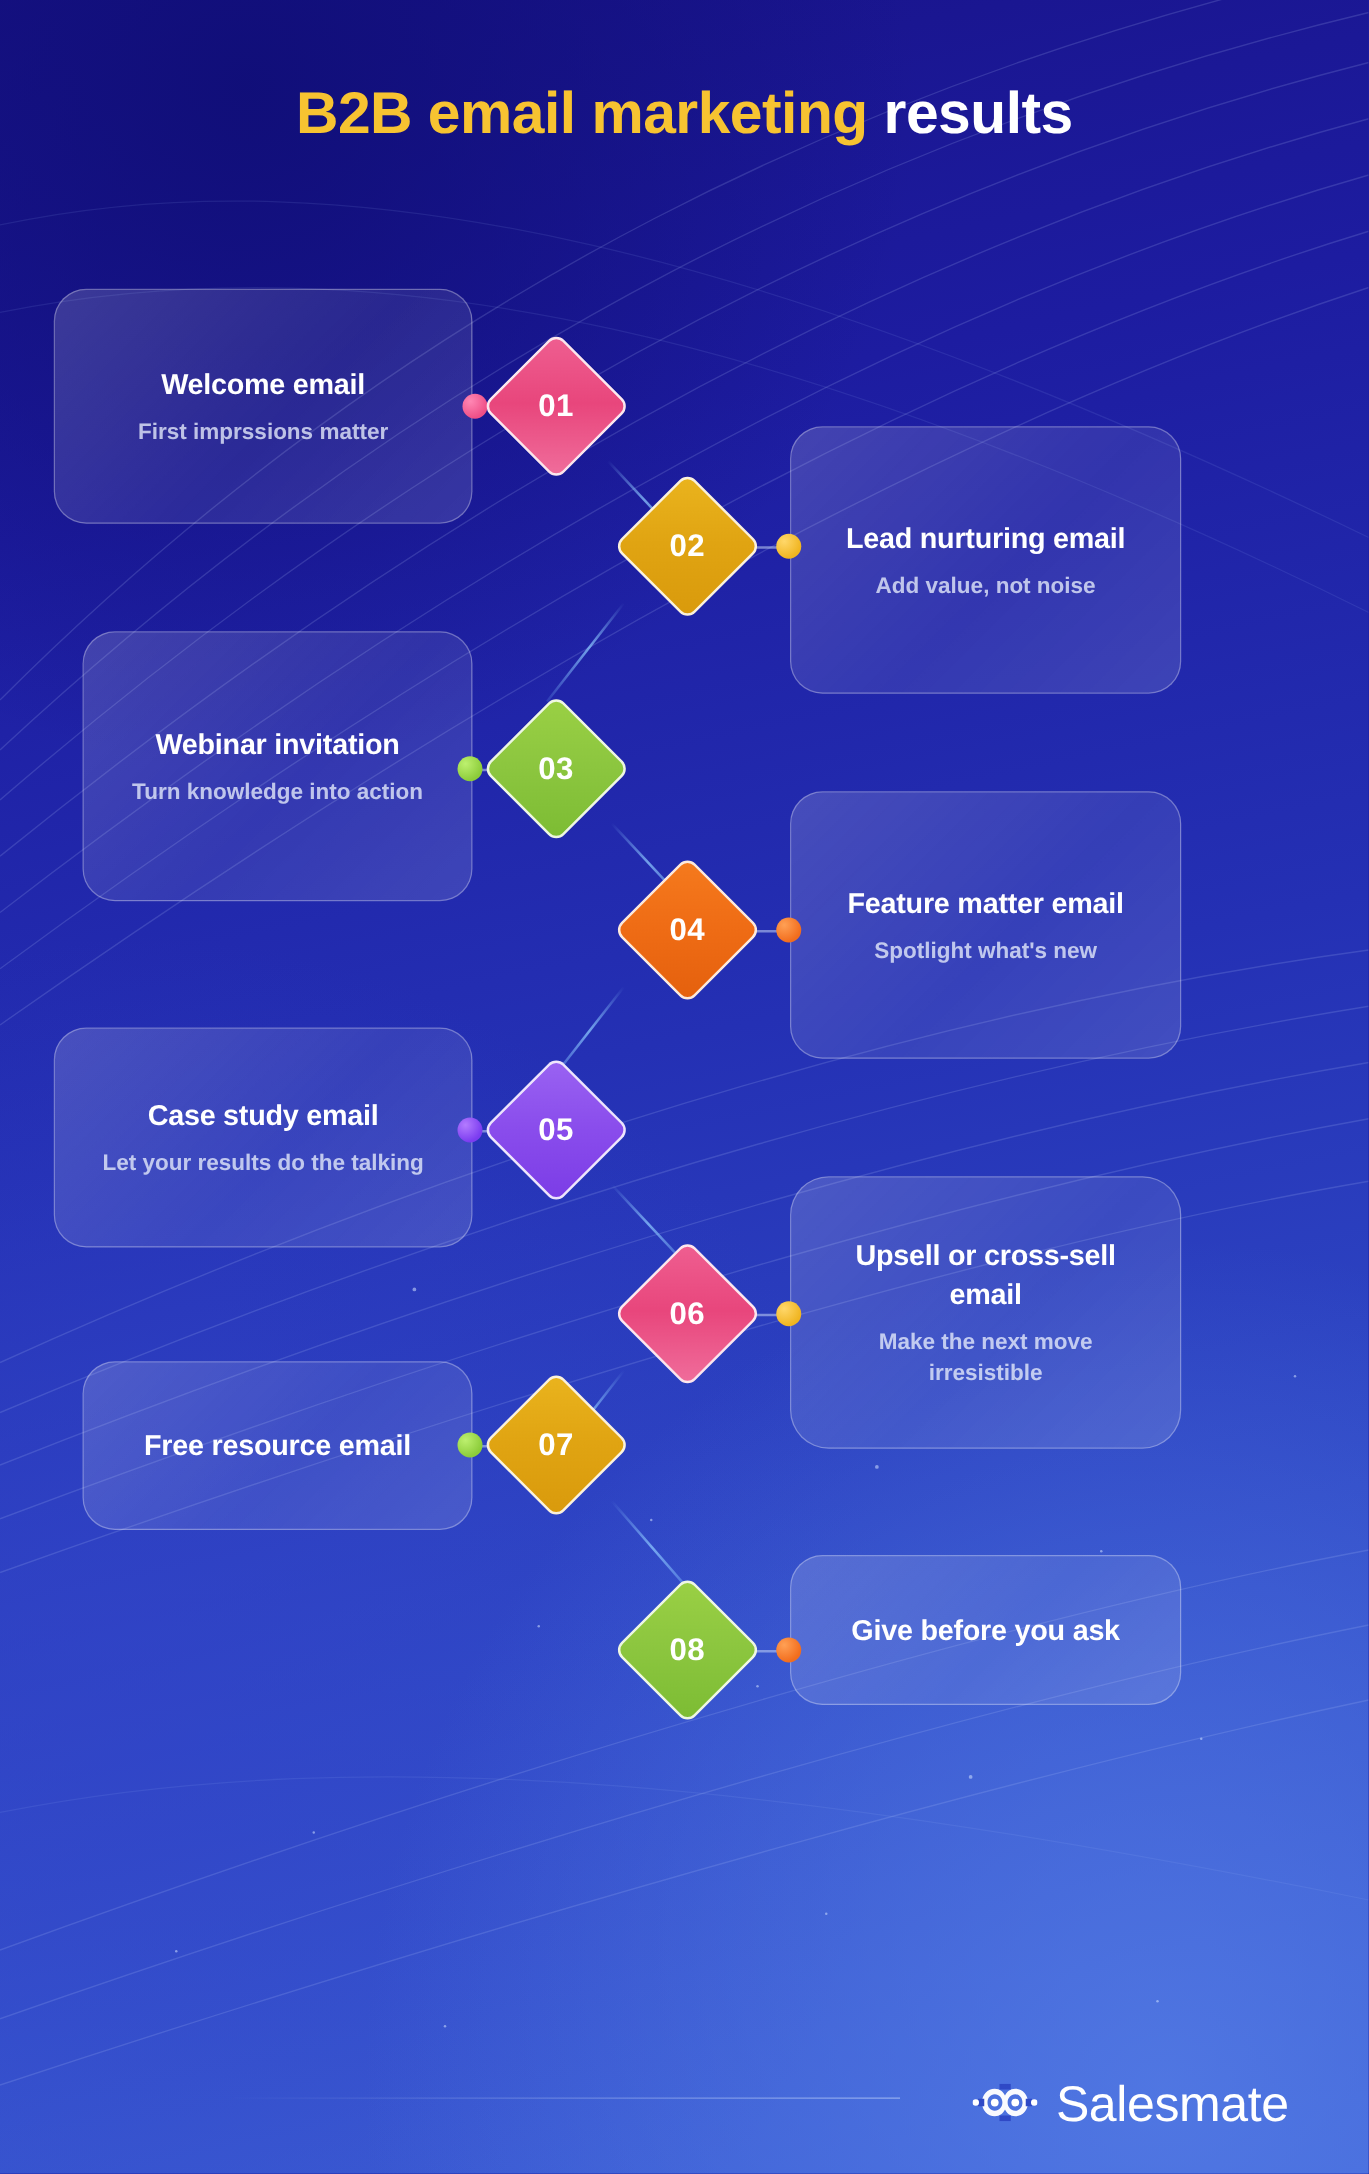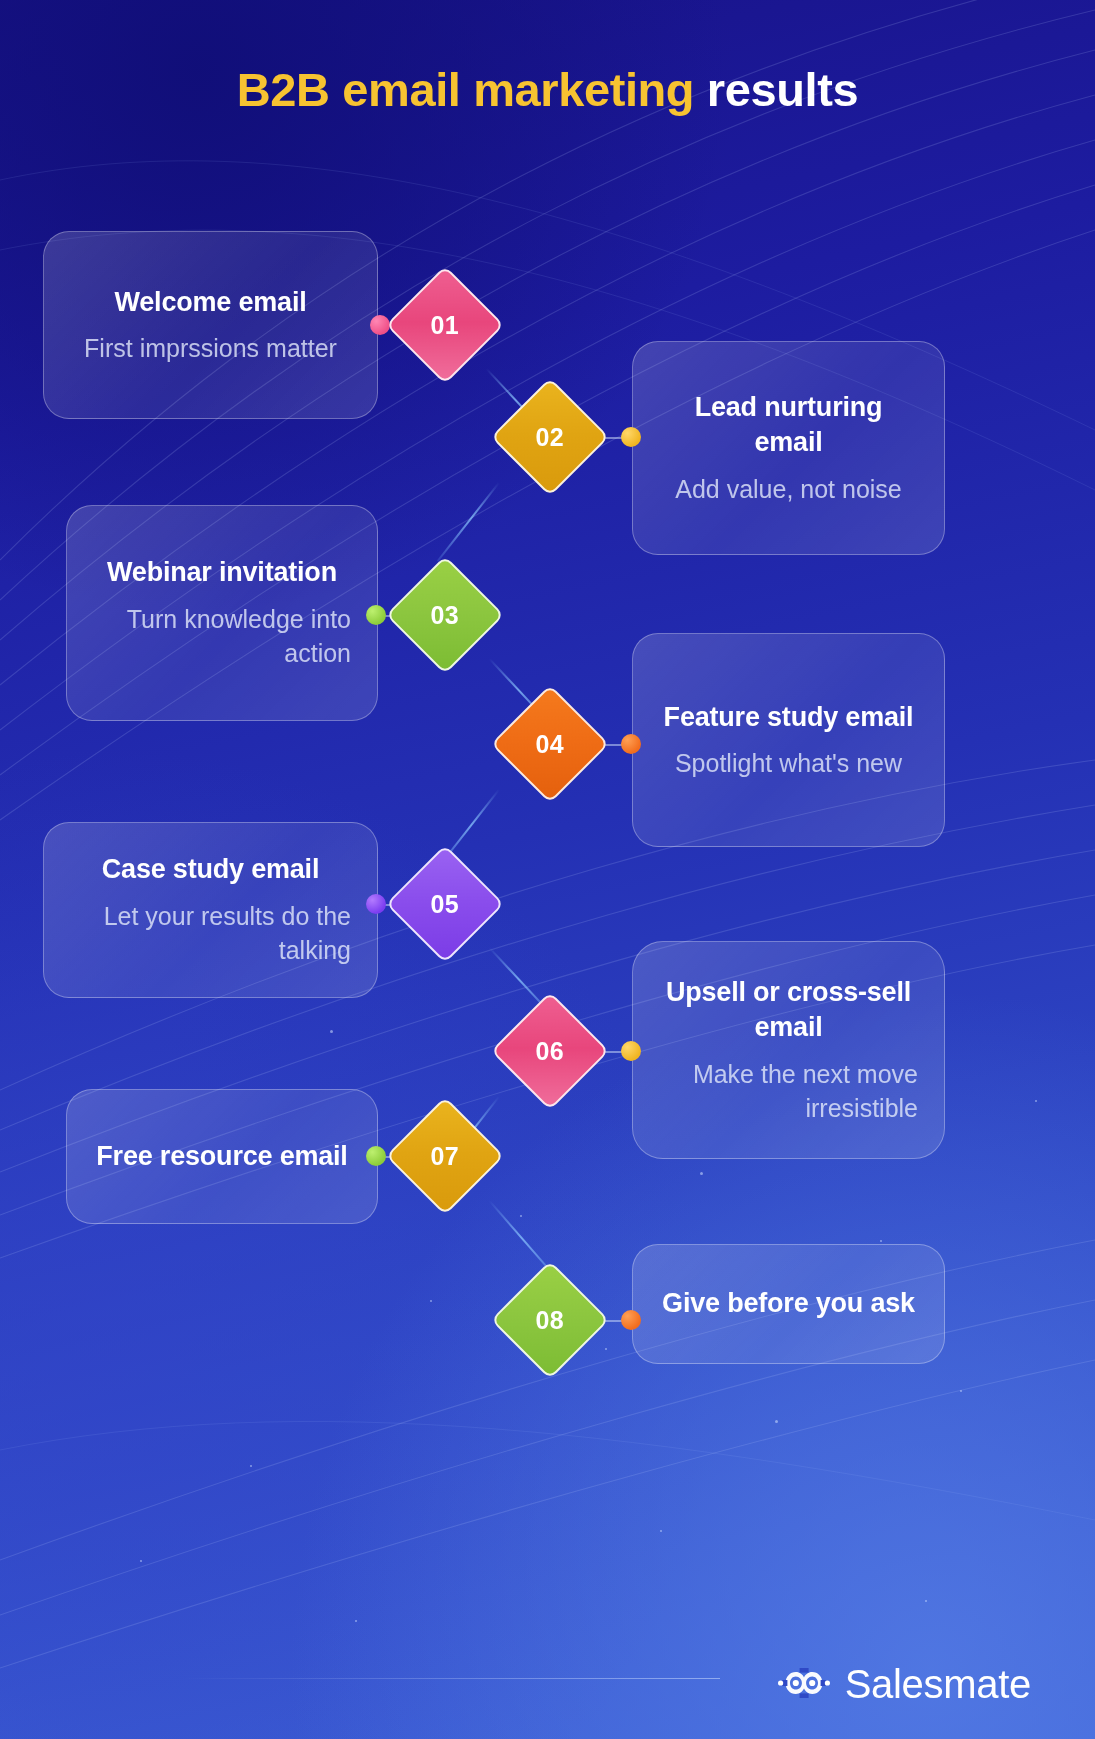--- a/index.html
+++ b/index.html
@@ -40,26 +40,26 @@
     position:absolute;
     border-radius:26px;
     border:1px solid rgba(255,255,255,.30);
     background:linear-gradient(135deg, rgba(255,255,255,.17) 0%, rgba(255,255,255,.085) 55%, rgba(255,255,255,.13) 100%);
     display:flex; flex-direction:column;
     align-items:center; justify-content:center;
     padding:20px 26px;
     text-align:center;
   }
   .card-title {
-    color:#ffffff; font-weight:bold; font-size:27px; line-height:1.32;
+    color:#ffffff; font-weight:bold; font-size:23px; line-height:1.32;
     letter-spacing:-.2px;
   }
   .card-sub {
-    color:rgba(226,233,250,.80); font-size:25px; line-height:1.37;
-    margin-top:11px; font-weight:normal;text-align:right;
+    color:rgba(226,233,250,.80); font-size:18px; line-height:1.37;
+    margin-top:11px; font-weight:bold;
   }
 
   
   .diamond {
     position:absolute;
     width:84px; height:84px;
     transform:rotate(45deg);
     border-radius:9px;
     border:2px solid rgba(255,255,255,.85);
     display:flex; align-items:center; justify-content:center;
@@ -187,21 +187,21 @@
   <div class="card-title">Webinar invitation</div>
   <div class="card-sub">Turn knowledge into action</div>
 </div>
 <div class="line" style="left:380px;top:615px;width:30px;"></div>
 <div class="dot" style="left:366px;top:605px;background:radial-gradient(circle at 32% 30%, #bdf06f, #8ccc3a 70%);"></div>
 <div class="diamond" style="left:403px;top:573px;background:linear-gradient(135deg,#9ad044 0%,#8cc63f 48%,#7cbc33 100%);">
   <span>03</span>
 </div>
 
 <div class="card" style="left:632px;top:633px;width:313px;height:214px;">
-  <div class="card-title">Feature study email</div>
+  <div class="card-title">Feature matter email</div>
   <div class="card-sub">Spotlight what's new</div>
 </div>
 <div class="line" style="left:592px;top:744px;width:38px;"></div>
 <div class="dot" style="left:621px;top:734px;background:radial-gradient(circle at 32% 30%, #ffa055, #f26d1d 70%);"></div>
 <div class="diamond" style="left:508px;top:702px;background:linear-gradient(135deg,#f57a1d 0%,#ef6c15 48%,#e4600d 100%);">
   <span>04</span>
 </div>
 
 <div class="card" style="left:43px;top:822px;width:335px;height:176px;">
   <div class="card-title">Case study email</div>

